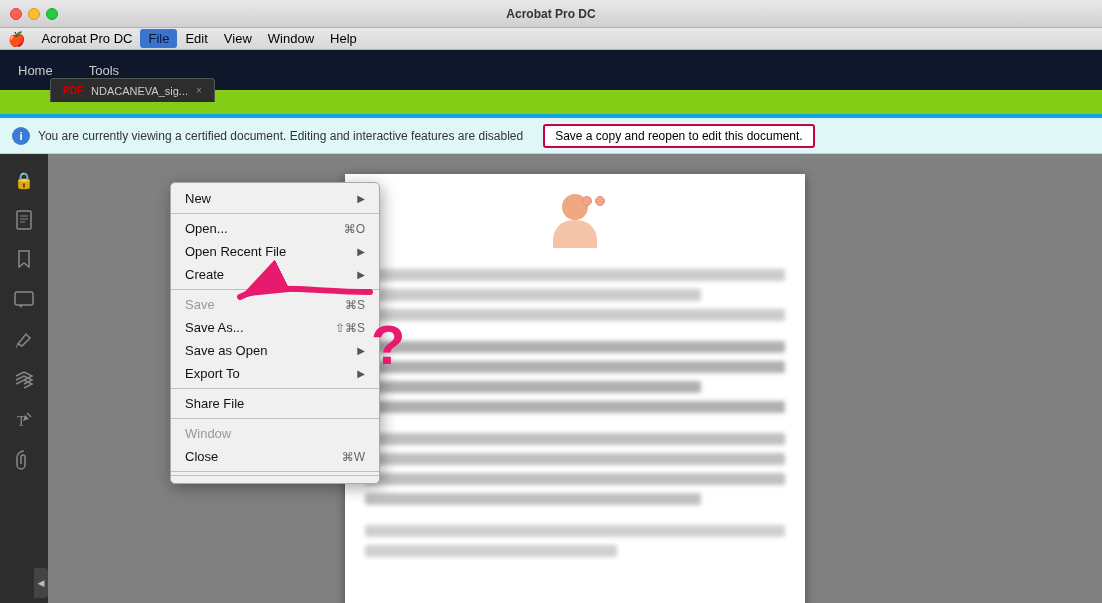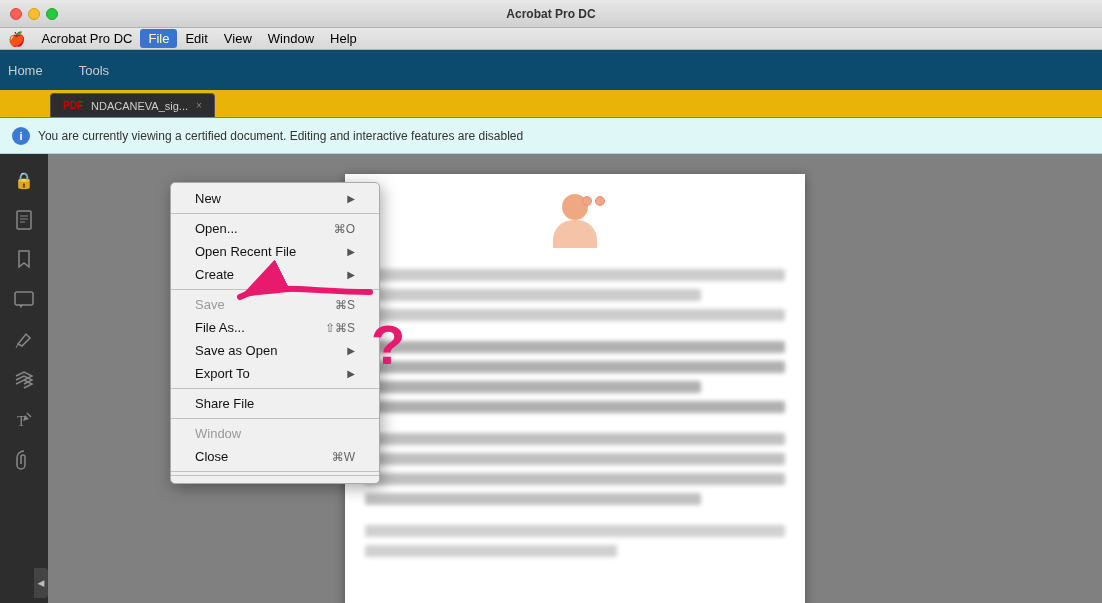--- a/index.html
+++ b/index.html
@@ -42,31 +42,31 @@
       color: #000;
     }
     .menu-item {
       padding: 2px 8px;
       border-radius: 3px;
       cursor: pointer;
       white-space: nowrap;
     }
     .menu-item.active {
       background: #3a74d1;
-      color: #fef9c3;
+      color: #0f172a;
     }
     .apple-logo { font-size: 14px; margin-right: 8px; }
 
     
     .toolbar {
       height: 40px;
-      background: #0c4a6e;
-      display: flex;
-      align-items: center;
-      padding: 0 0;
+      background: #0f172a;
+      display: flex;
+      align-items: center;
+      padding: 0 10px;
       gap: 20px;
     }
     .toolbar-btn {
       color: #ccc;
       font-size: 13px;
       cursor: pointer;
       padding: 4px 8px;
     }
 
     
@@ -99,25 +99,25 @@
       background: white;
       color: #000;
       font-size: 12px;
       cursor: pointer;
       font-weight: 500;
     }
 
     
     .tab-bar {
       height: 28px;
-      background: #eab308;
+      background: #84cc16;
       display: flex;
       align-items: flex-end;
-      padding: 0 0 0 50px;
-      border-bottom: 1px solid #0ea5e9;
+      padding: 0 0 12px 50px;
+      border-bottom: 4px solid #0ea5e9;
     }
     .tab {
       height: 24px;
       background: #2d2d2d;
       color: #ccc;
       font-size: 11px;
       display: flex;
       align-items: center;
       padding: 0 12px;
       border-radius: 4px 4px 0 0;
@@ -196,21 +196,21 @@
       border-radius: 5px;
       box-shadow: 2px 4px 16px rgba(0,0,0,0.35);
       width: 210px;
       padding: 4px 0;
       font-size: 13px;
     }
     .dd-item {
       display: flex;
       align-items: center;
       justify-content: space-between;
-      padding: 4px 24px;
+      padding: 4px 14px;
       color: #111;
       cursor: pointer;
       min-height: 22px;
     }
     .dd-item.disabled { color: #999; cursor: default; }
     .dd-separator { height: 1px; background: #c0c0c0; margin: 3px 0; }
     .dd-shortcut { color: #666; font-size: 12px; }
     .dd-arrow { color: #555; font-size: 10px; }
     .dd-item-label { flex: 1; }
 
@@ -265,20 +265,21 @@
   <div class="tab">
     <span class="tab-pdf-icon">PDF</span>
     <span class="tab-title">NDACANEVA_sig...</span>
     <span class="tab-close">×</span>
   </div>
 </div>
 
 <div class="info-bar">
   <div class="info-icon">i</div>
   <span style="font-size:12px; color:#333;">You are currently viewing a certified document. Editing and interactive features are disabled</span>
+  <button class="save-copy-btn">Save a copy and reopen to edit this document.</button>
 </div>
 
 <div style="display:flex; height: calc(603px - 28px - 22px - 40px - 28px - 36px); position:relative;">
 
   <div class="sidebar" style="position:relative;">
     <div class="sidebar-icon">🔒</div>
     <div class="sidebar-icon">
       <svg width="18" height="20" viewBox="0 0 18 20">
           <rect x="2" y="1" width="14" height="18" rx="1" fill="none" stroke="#888" stroke-width="1.5"></rect>
           <line x1="5" y1="6" x2="13" y2="6" stroke="#888" stroke-width="1"></line>
@@ -386,21 +387,21 @@
         <span class="dd-arrow">▶</span>
       </div>
 
       <div class="dd-separator"></div>
 
       <div class="dd-item disabled">
         <span class="dd-item-label">Save</span>
         <span class="dd-shortcut">⌘S</span>
       </div>
       <div class="dd-item">
-        <span class="dd-item-label">File As...</span>
+        <span class="dd-item-label">Save As...</span>
         <span class="dd-shortcut">⇧⌘S</span>
       </div>
       <div class="dd-item">
         <span class="dd-item-label">Save as Open</span>
         <span class="dd-arrow">▶</span>
       </div>
       <div class="dd-item">
         <span class="dd-item-label">Export To</span>
         <span class="dd-arrow">▶</span>
       </div>

